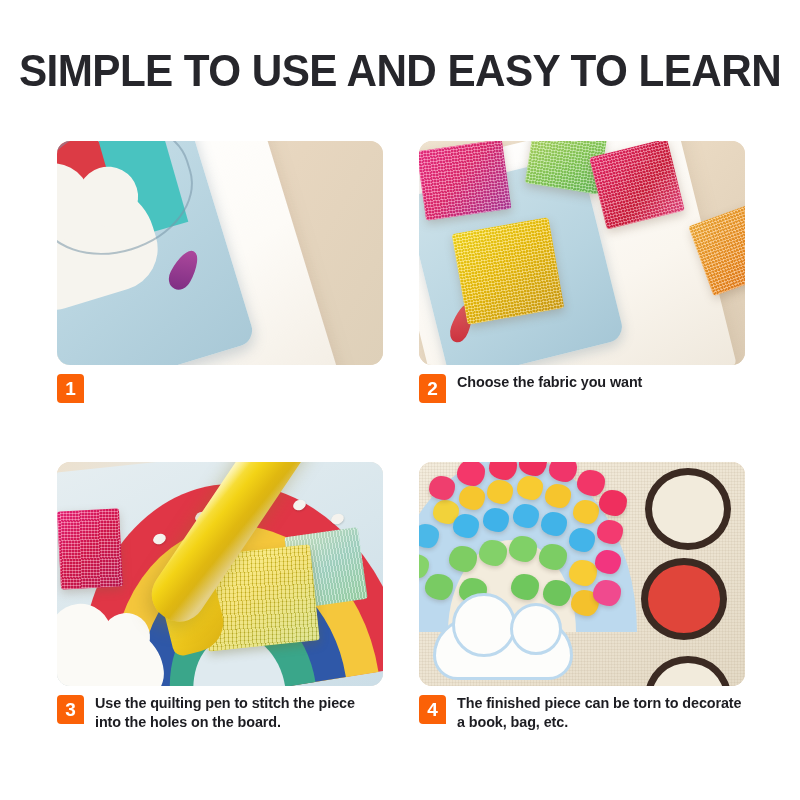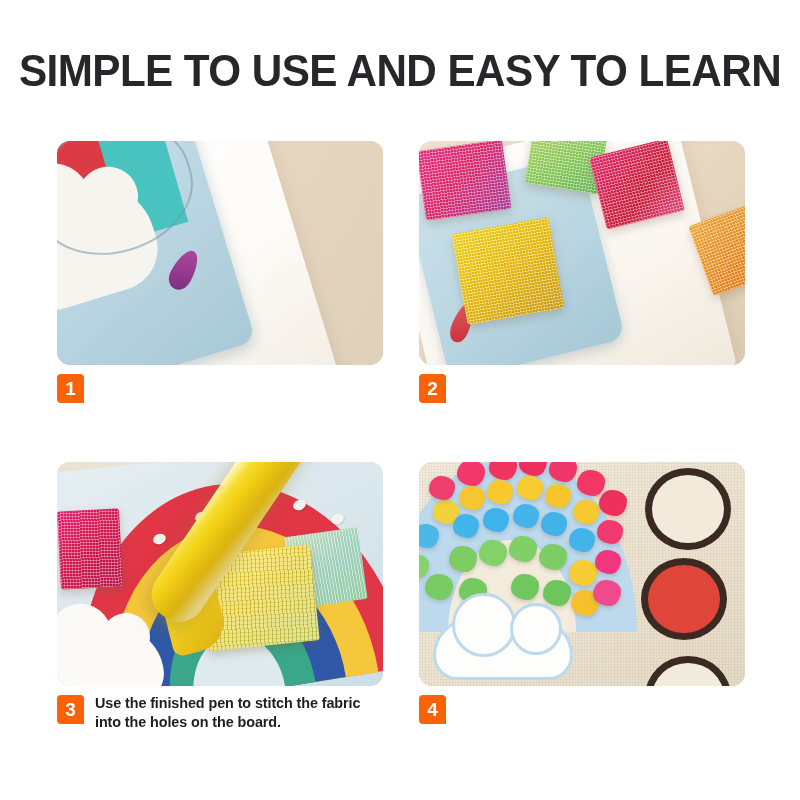--- a/index.html
+++ b/index.html
@@ -344,20 +344,21 @@
         <div class="layer p2-board"></div>
         <div class="layer p2-drop"></div>
         <div class="layer fab p2-f-pink"></div>
         <div class="layer fab p2-f-green"></div>
         <div class="layer fab p2-f-mag"></div>
         <div class="layer fab p2-f-orange"></div>
         <div class="layer fab p2-f-yellow"></div>
       </div>
       <div class="caption">
         <div class="badge">2</div>
+        <div class="caption-text">Choose the fabric you want</div>
       </div>
     </div>
 
     <div class="step step-3">
       <div class="photo">
         <div class="layer p3-bg"></div>
         <div class="layer p3-board"></div>
         <div class="p3-arc p3-arc-red"></div>
         <div class="p3-arc p3-arc-yellow"></div>
         <div class="p3-arc p3-arc-blue"></div>
@@ -370,21 +371,21 @@
         <div class="hole" style="left:274px; top:52px;"></div>
         <div class="layer p3-cloud"></div>
         <div class="layer p3-f-iri"></div>
         <div class="layer p3-f-yellow"></div>
         <div class="layer p3-fold"></div>
         <div class="layer fab p3-f-pink"></div>
         <div class="layer p3-pen"></div>
       </div>
       <div class="caption">
         <div class="badge">3</div>
-        <div class="caption-text">Use the finished pen to stitch the fabric into the holes on the board.</div>
+        <div class="caption-text">Use the quilting pen to stitch the piece into the holes on the board.</div>
       </div>
     </div>
 
     <div class="step step-4">
       <div class="photo">
         <div class="layer p4-bg"></div>
         <div class="layer p4-rainbow-base"></div>
         <div class="layer p4-rainbow-inner"></div>
 
         <div class="puff" style="left:-16px; top:92px;  width:26px; height:24px; background:#86d36a;"></div>
@@ -429,17 +430,18 @@
         </div>
         <div class="flower p4-fl-2">
           <span class="fl-red" style="inset:0;"></span>
         </div>
         <div class="flower p4-fl-3">
           <span class="fl-out" style="inset:0;"></span>
         </div>
       </div>
       <div class="caption">
         <div class="badge">4</div>
+        <div class="caption-text">The finished piece can be torn to decorate a book, bag, etc.</div>
       </div>
     </div>
 
   </div>
 </div>
 
 </body></html>

